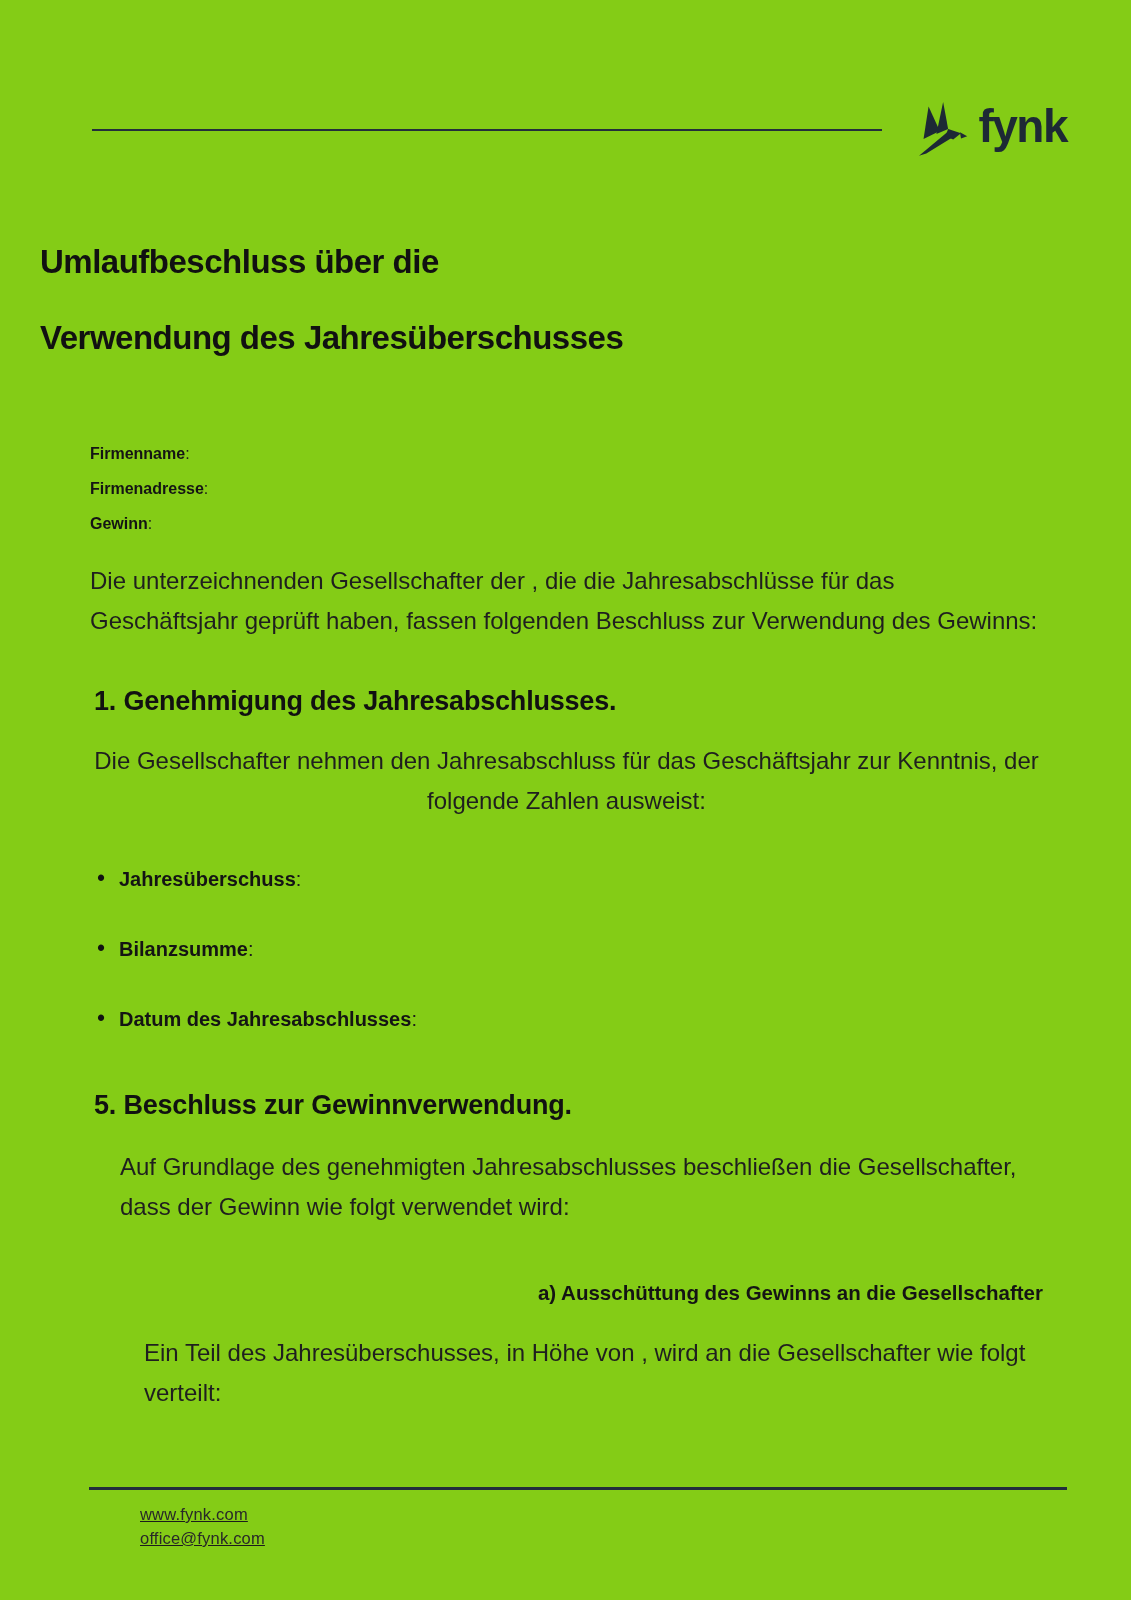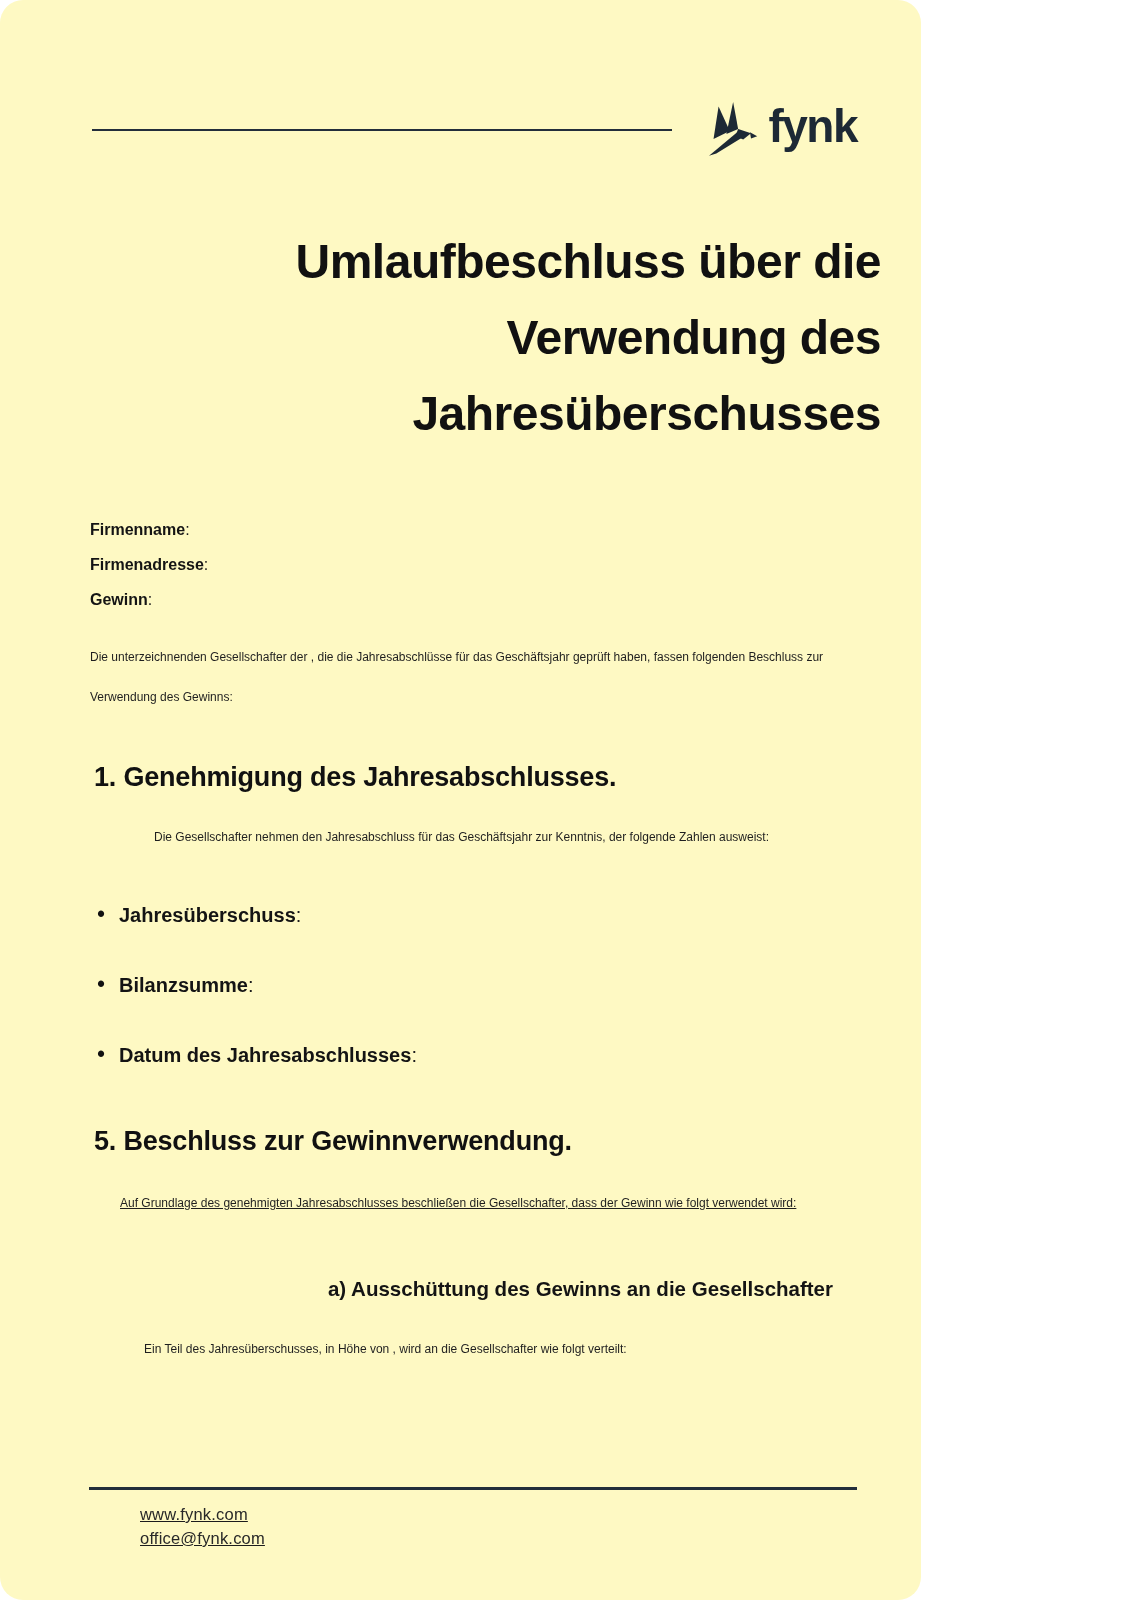--- a/index.html
+++ b/index.html
@@ -1,24 +1,23 @@
 <!DOCTYPE html>
 <html lang="de"><head>
 <meta charset="utf-8">
 <style>
   html, body { margin: 0; padding: 0; background: #ffffff; }
   .page {
     position: relative;
-    width: 921px;
+    width: 1131px;
     height: 1600px;
-    background: #fef9c3;
+    background: #84cc16;
     font-family: "Liberation Sans", sans-serif;
     color: #1c1c1c;
     overflow: hidden;
-    border-radius: 23px;
   }
 
   
   .header {
     display: flex;
     align-items: center;
     margin: 96px 64px 0 92px;
     height: 68px;
   }
   .header-rule {
@@ -38,41 +37,41 @@
     font-weight: 700;
     color: #1d2935;
     letter-spacing: -1.5px;
     line-height: 1;
     transform: translateY(-4px);
   }
 
   
   .doc-title {
     margin: 60px 40px 0;
-    text-align: right;
-    font-size: 48px;
+    text-align: left;
+    font-size: 33px;
     font-weight: 700;
     color: #111111;
     line-height: 76px;
     letter-spacing: -0.5px;
   }
   .doc-title span { display: block; }
 
   
   .content { margin: 0 88px 0 90px; }
 
   .meta {
     margin-top: 60px;
     font-size: 16px;
     line-height: 35px;
   }
   .meta .row b { font-weight: 700; color: #141414; }
 
   .para {
-    font-size: 12px;
+    font-size: 24px;
     line-height: 40px;
     margin: 0;
     color: #1f1f1f;
   }
   .intro-para { margin-top: 20px; }
 
   .section-h {
     font-size: 27px;
     font-weight: 700;
     color: #111111;
@@ -100,21 +99,21 @@
     position: absolute;
     left: 7px;
     top: -1px;
     font-size: 23px;
     color: #111;
   }
   ul.bullets b { font-weight: 700; color: #141414; }
 
   .closing-para { margin-top: 42px; }
   .h2-heading { margin-top: 54px; }
-  .indent-1 { margin-left: 30px; margin-top: 24px; text-decoration: underline; }
+  .indent-1 { margin-left: 30px; margin-top: 24px; }
   .sub-h {
     margin: 52px 0 0 18px;
     font-size: 20.5px;
     font-weight: 700;
     color: #141414;
     line-height: 28px;
     text-align: right;
   }
   .indent-2 { margin-left: 54px; margin-top: 26px; }
 

